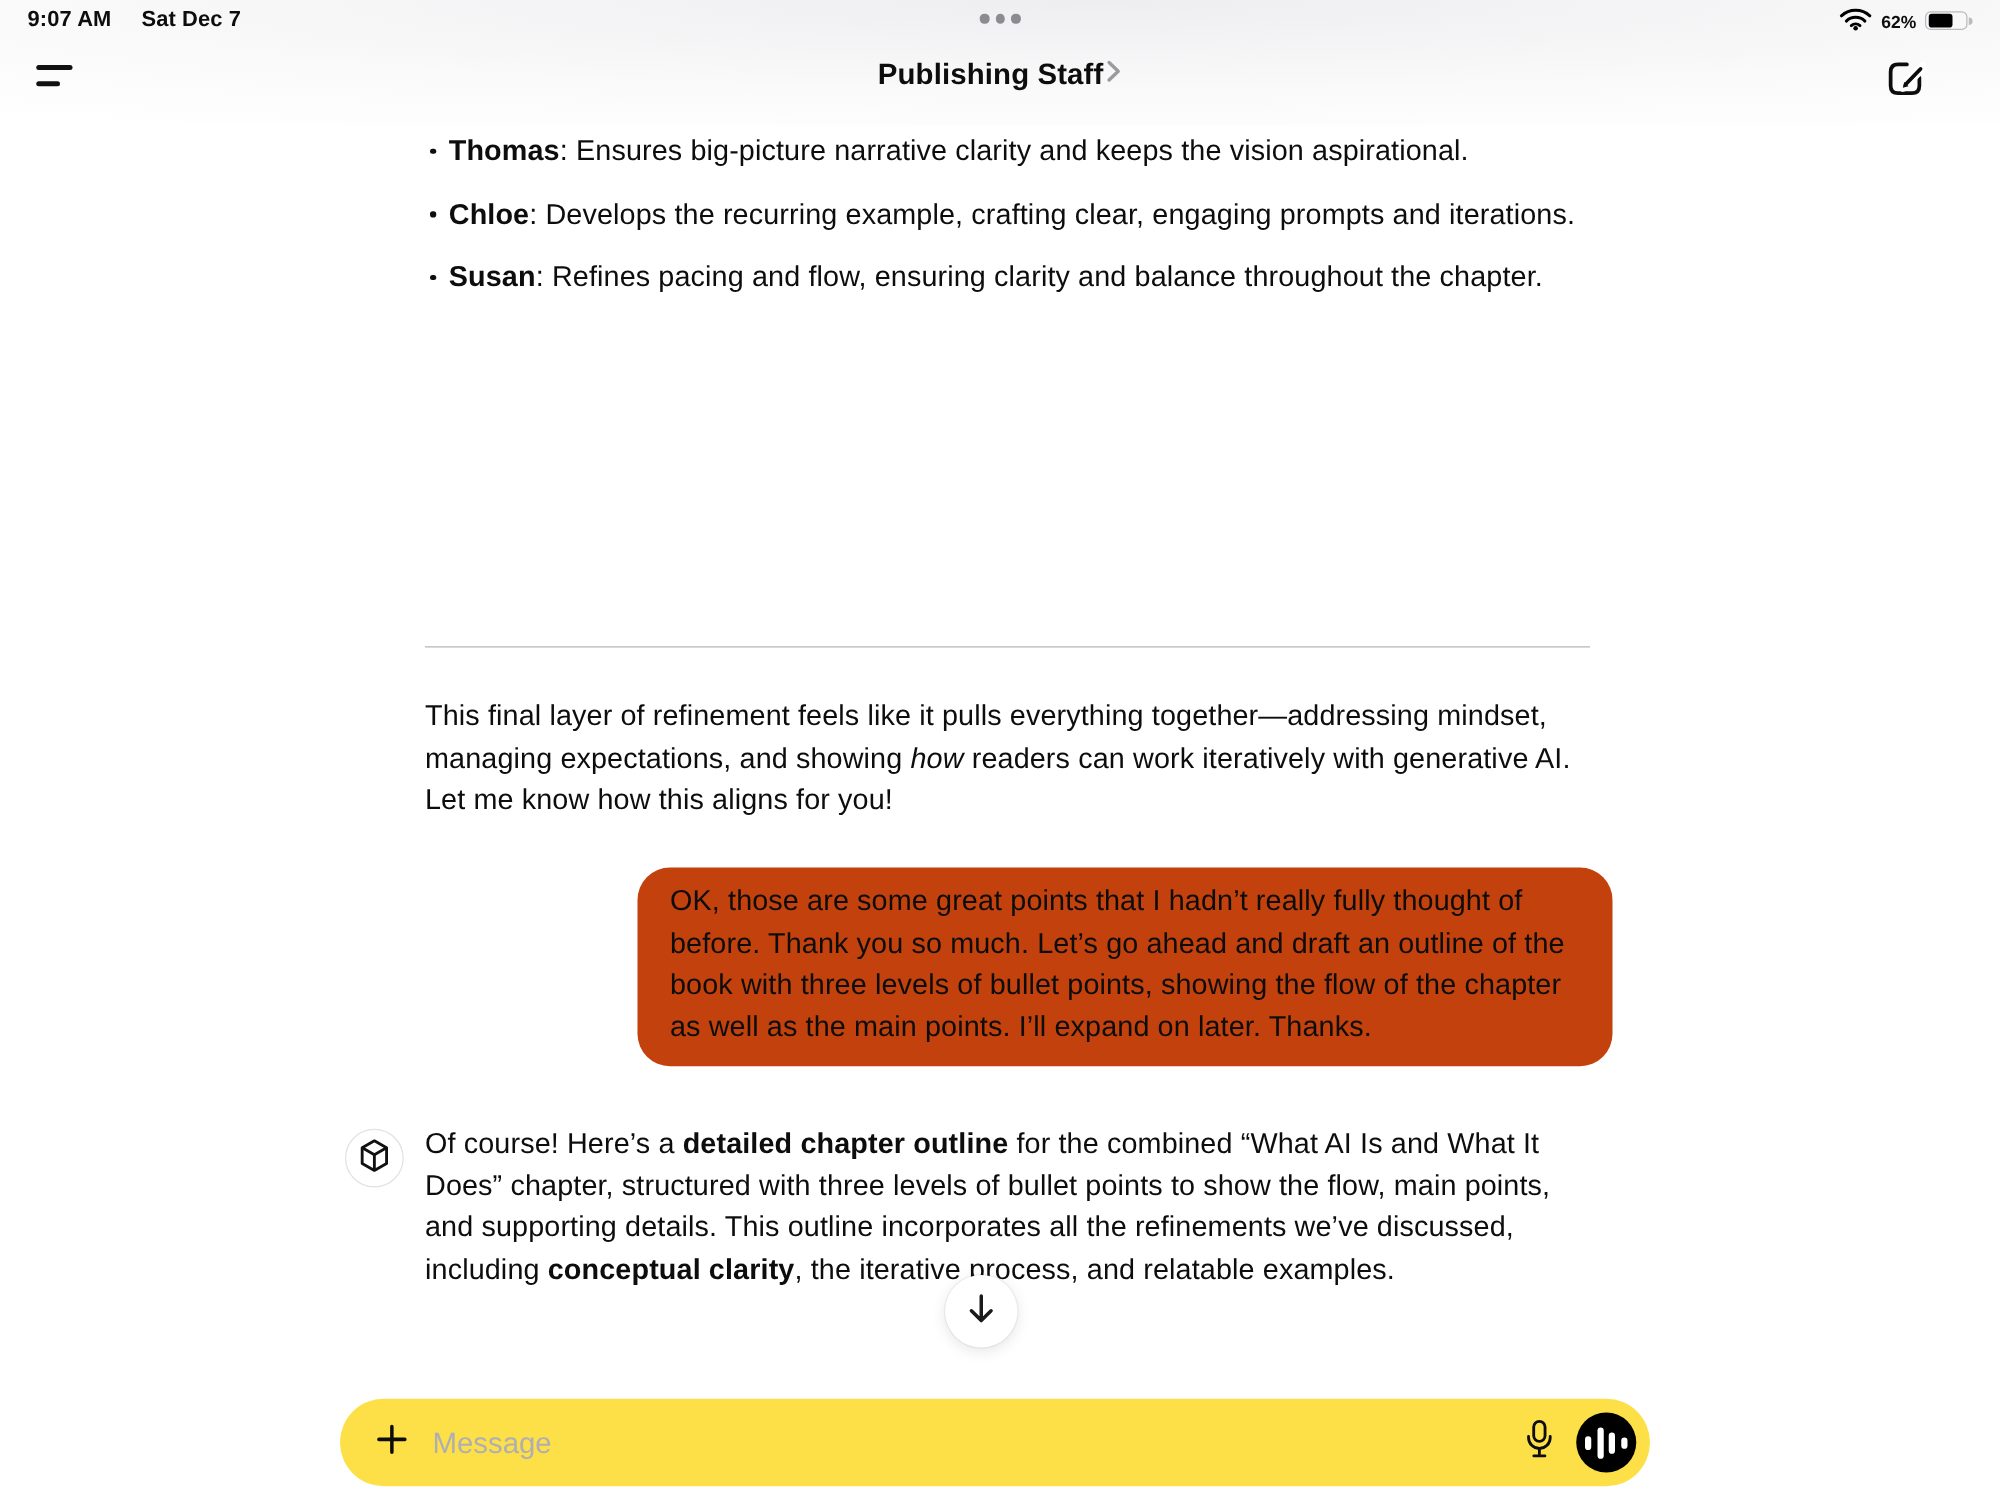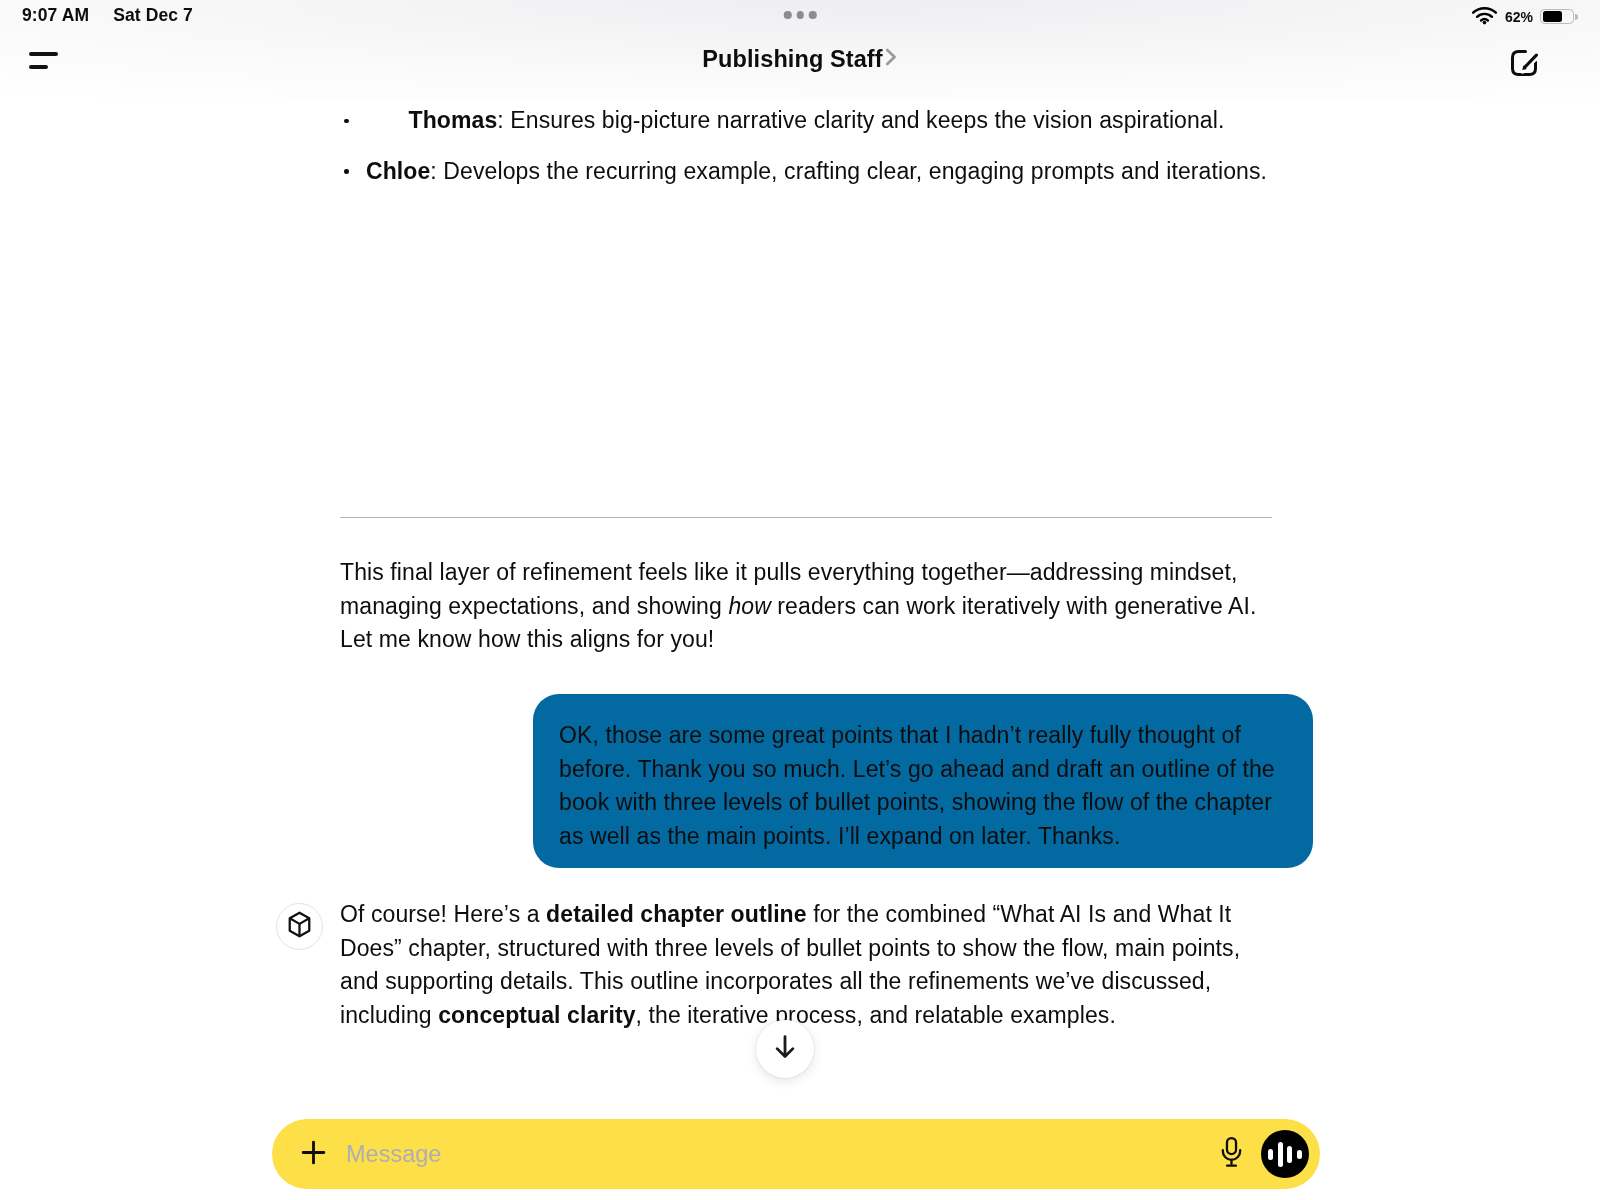--- a/index.html
+++ b/index.html
@@ -34,32 +34,32 @@
   .chat-title { position:absolute; left:800px; top:46px; transform:translateX(-50%);
     display:flex; align-items:flex-start; gap:2px; cursor:pointer; white-space:nowrap; }
   .chat-title .t { font-size:23.5px; font-weight:700; letter-spacing:.1px; }
 
   .compose-btn { position:absolute; left:1503px; top:43px; width:42px; height:40px; cursor:pointer; }
 
   
   .msgcol { position:absolute; left:340px; width:934px; font-size:23px; line-height:33.5px; letter-spacing:.1px; }
   b { font-weight:700; }
   .staff-list { top:104px; list-style:none; }
-  .staff-list li { position:relative; padding-left:19px; margin-bottom:17px;text-align:center; }
+  .staff-list li { position:relative; padding-left:19px; margin-bottom:17px; }
   .staff-list li::before { content:""; position:absolute; left:4px; top:14.5px; width:4.5px; height:4.5px;
     border-radius:50%; background:#0d0d0d; }
 
   .divider { position:absolute; left:340px; top:517px; width:932px; height:1px; background:#b6b6b6; }
 
   .closing-par { top:556px; }
   .closing-par em { font-style:italic; }
 
   .user-bubble { position:absolute; left:510px; top:694px; width:780px;
-    background:#0369a1; border-radius:26px; padding:25px 26px 15px 26px;
-    font-size:23px; line-height:33.5px; letter-spacing:.1px;margin-left:23px; }
+    background:#c2410c; border-radius:26px; padding:10px 26px 15px 26px;
+    font-size:23px; line-height:33.5px; letter-spacing:.1px; }
 
   .assistant-row { position:absolute; left:276px; top:898px; width:1000px; }
   .assistant-avatar { position:absolute; left:0; top:5px; width:47px; height:47px; border-radius:50%;
     border:1.5px solid #e2e2e2; background:#fff; display:flex; align-items:center; justify-content:center; }
   .assistant-text { position:absolute; left:64px; top:0; width:934px; font-size:23px; line-height:33.5px; letter-spacing:.1px; }
 
   
   .scroll-btn { position:absolute; left:756px; top:1020px; width:58px; height:58px; border-radius:50%;
     background:#fff; box-shadow:0 0 0 1px rgba(0,0,0,0.05), 0 3px 12px rgba(0,0,0,0.10);
     display:flex; align-items:center; justify-content:center; cursor:pointer; }
@@ -129,20 +129,21 @@
         <path d="M18.5 26.5 L34 10.5" stroke="#fff" stroke-width="8" stroke-linecap="round"></path>
         <path d="M20.6 24.4 L32.4 12.2" stroke="#0d0d0d" stroke-width="3.1" stroke-linecap="round"></path>
         <path d="M18.2 27.1 l4.6 -1.1 l-3.4 -3.4 z" fill="#0d0d0d"></path>
       </svg>
     </span>
   </div>
 
   <ul class="msgcol staff-list" style="position:absolute;">
     <li><b>Thomas</b><span>: Ensures big-picture narrative clarity and keeps the vision aspirational.</span></li>
     <li><b>Chloe</b><span>: Develops the recurring example, crafting clear, engaging prompts and iterations.</span></li>
+    <li><b>Susan</b><span>: Refines pacing and flow, ensuring clarity and balance throughout the chapter.</span></li>
   </ul>
 
   <div class="divider"></div>
 
   <div class="msgcol closing-par" style="position:absolute;">
     <span>This final layer of refinement feels like it pulls everything together—addressing mindset, managing expectations, and showing </span><em>how</em><span> readers can work iteratively with generative AI. Let me know how this aligns for you!</span>
   </div>
 
   <div class="user-bubble">
     <span>OK, those are some great points that I hadn’t really fully thought of before. Thank you so much. Let’s go ahead and draft an outline of the book with three levels of bullet points, showing the flow of the chapter as well as the main points. I’ll expand on later. Thanks.</span>

